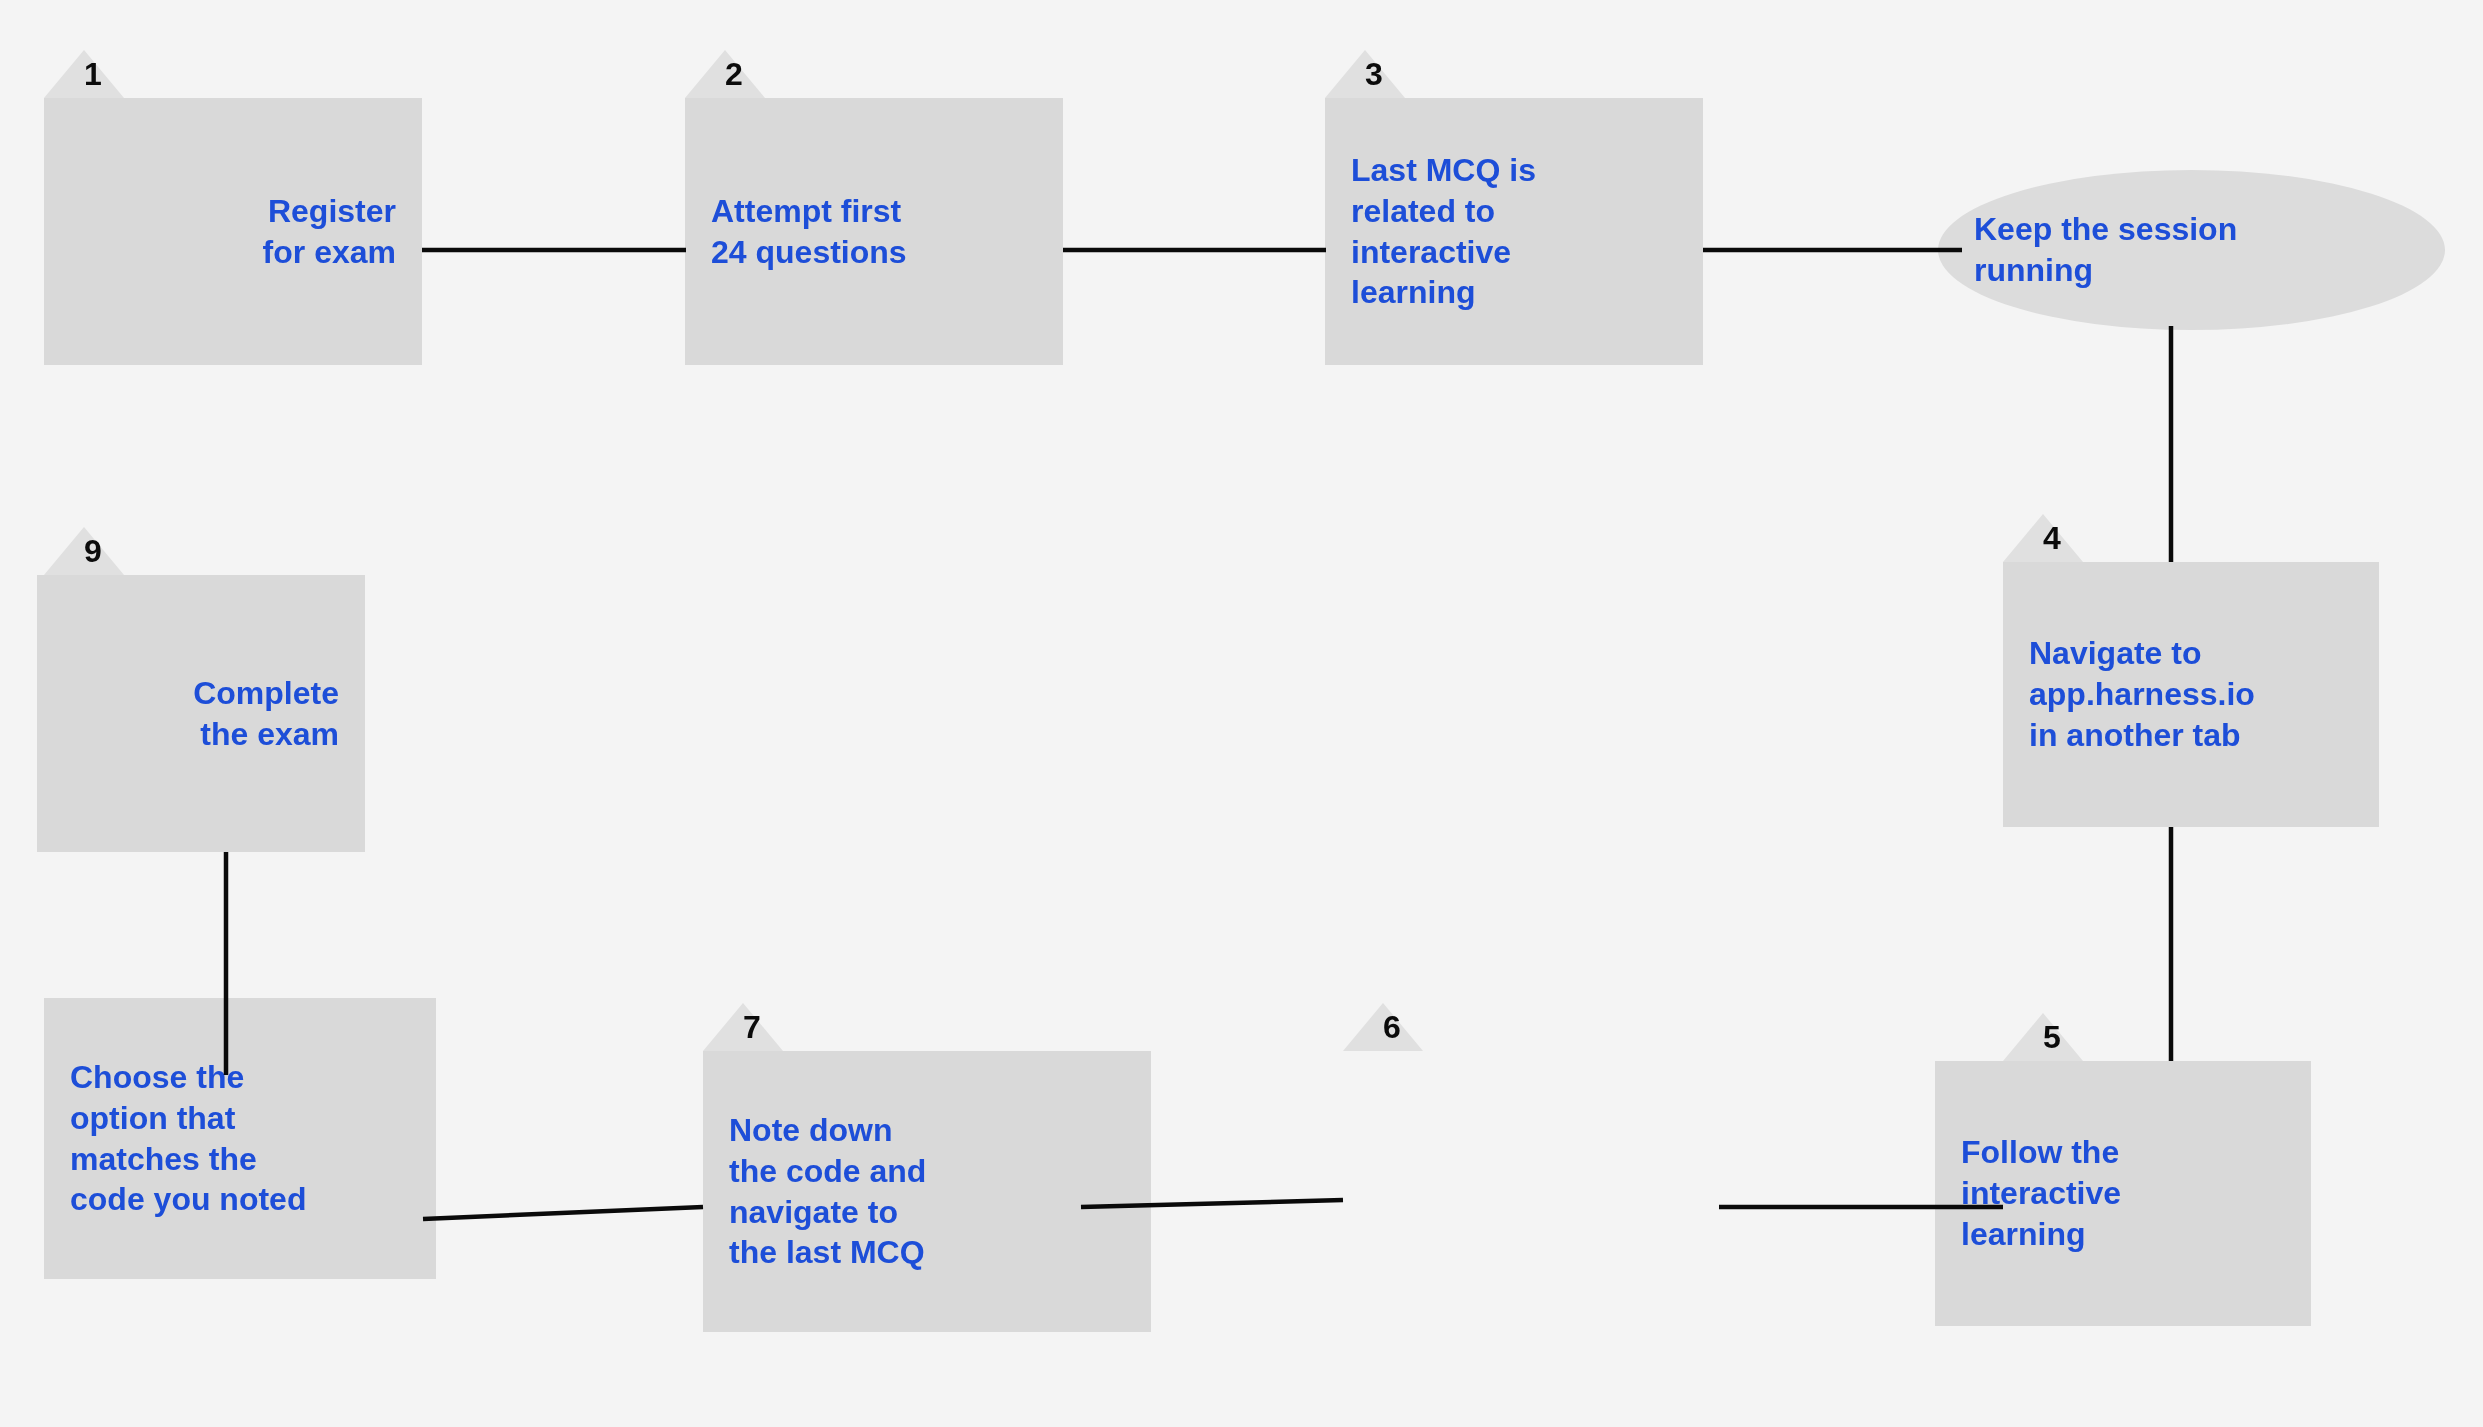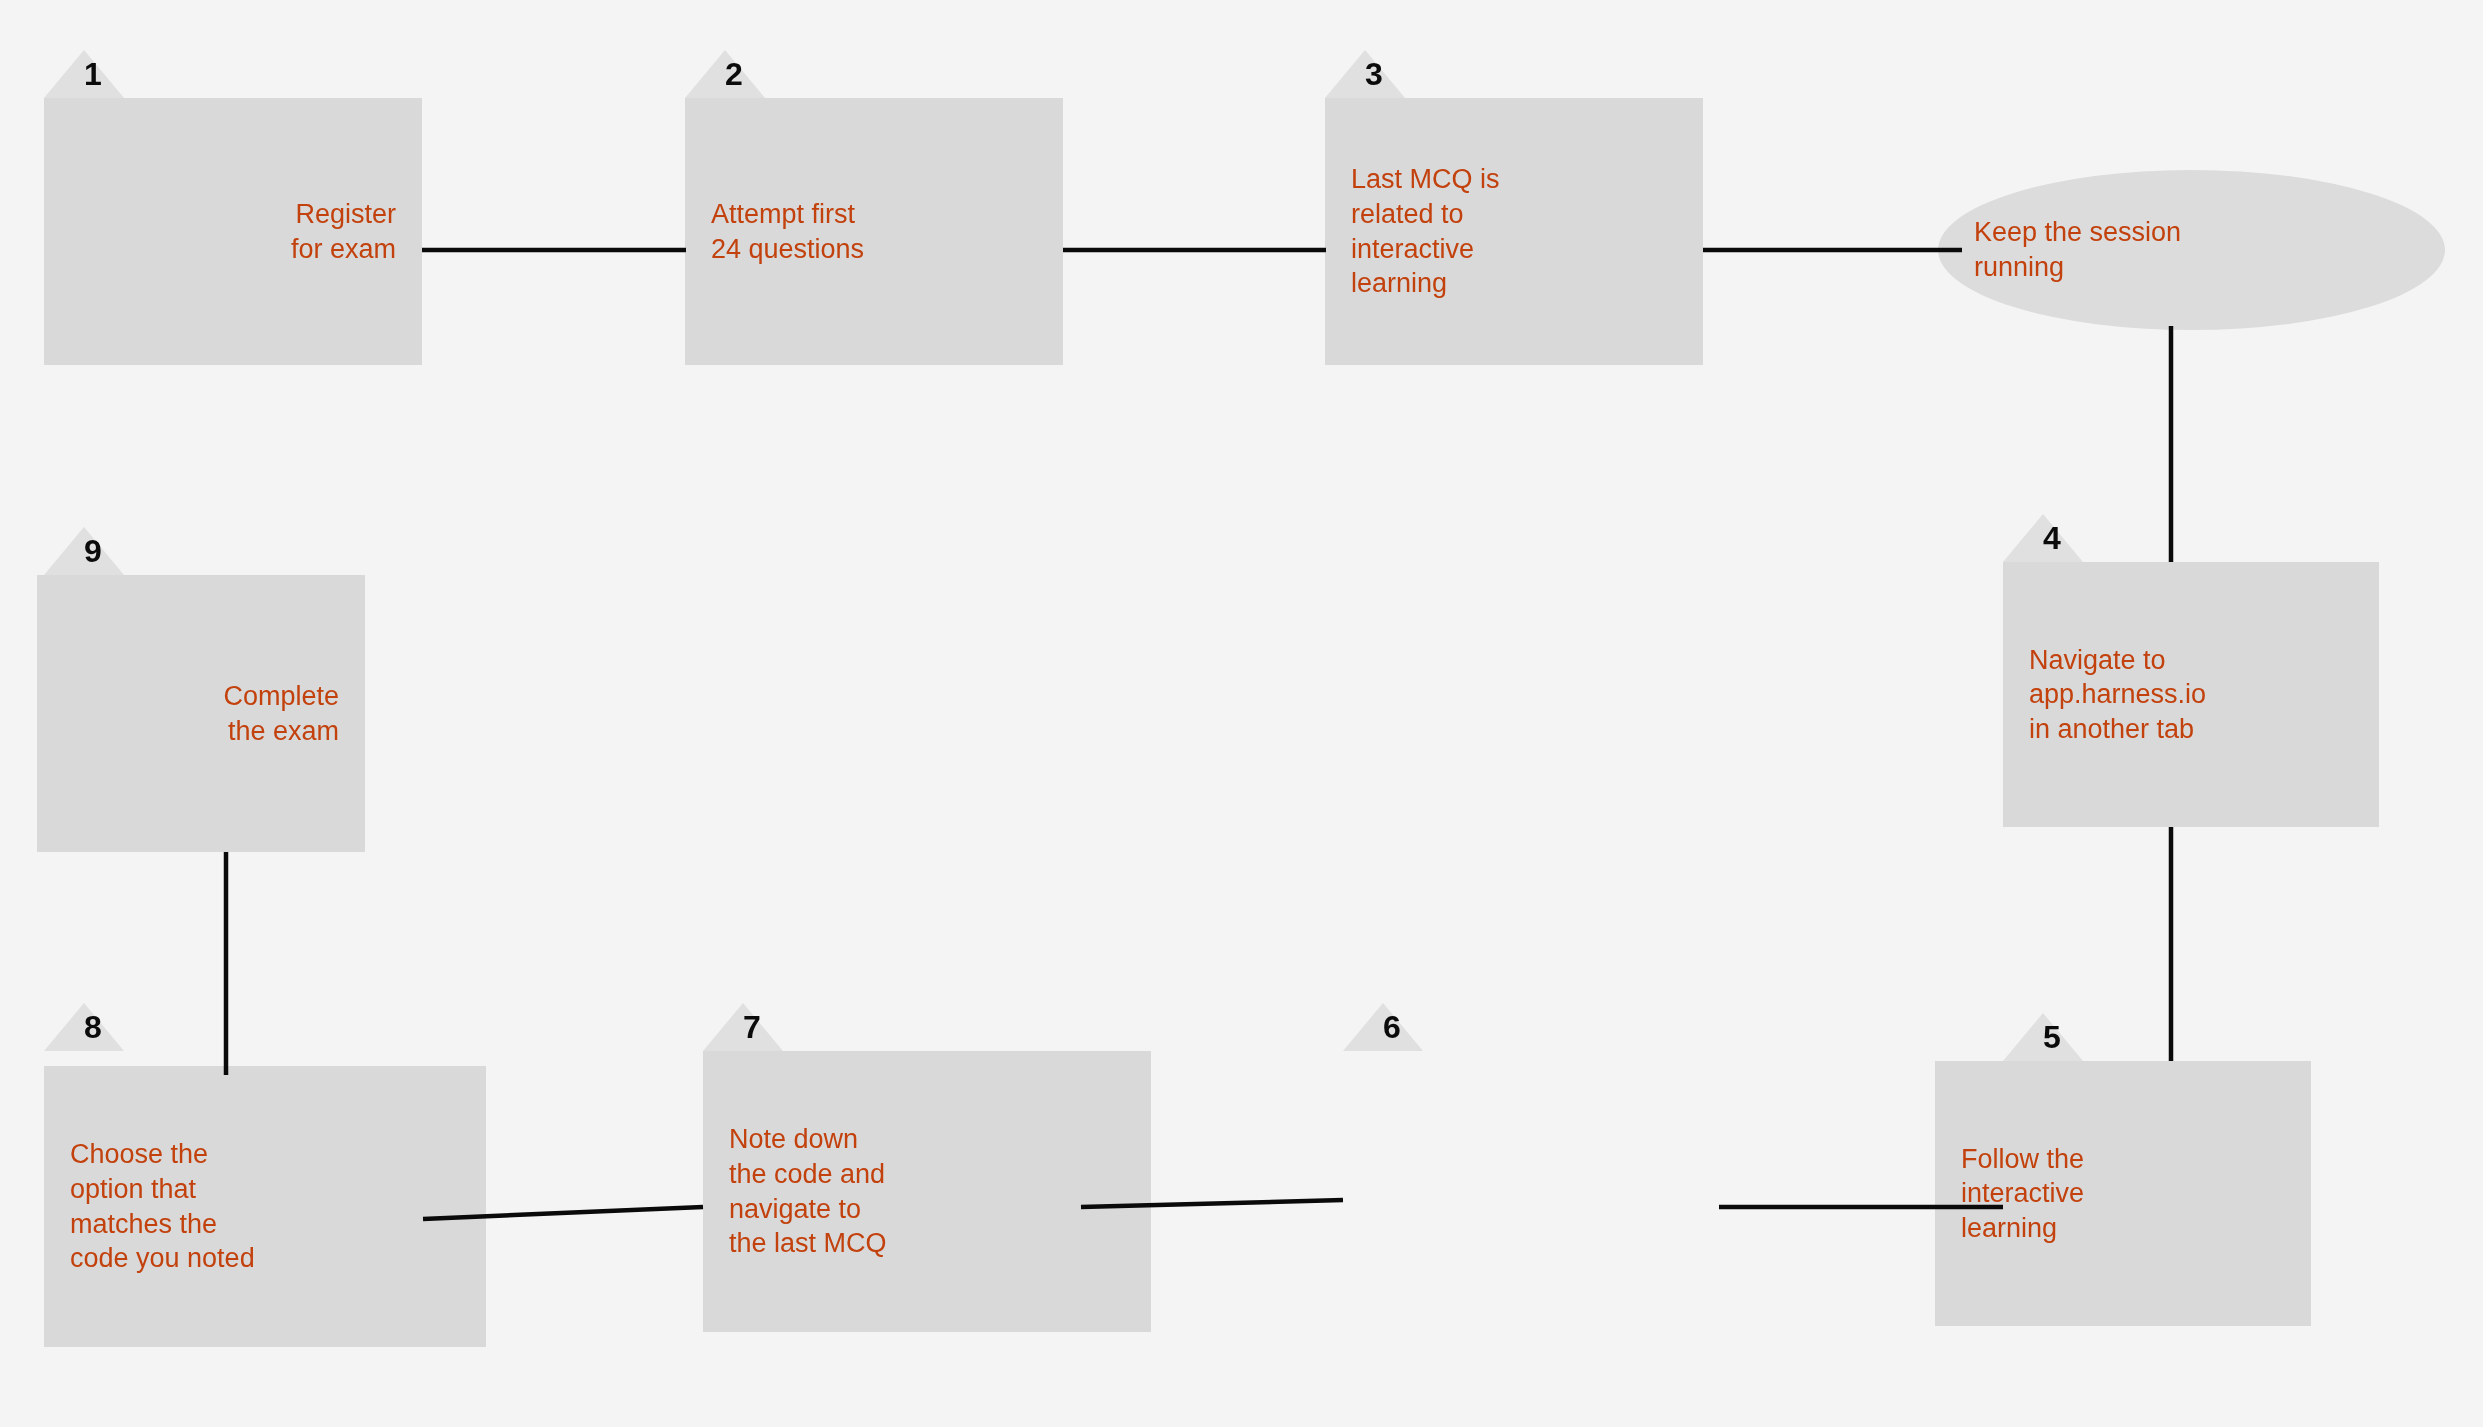--- a/index.html
+++ b/index.html
@@ -20,24 +20,24 @@
     background: #d9d9d9;
     box-sizing: border-box;
     display: flex;
     align-items: center;
   }
   .node.ellipse {
     border-radius: 50%;
     background: #dcdcdc;
   }
   .node-label {
-    font-weight: normal;
-    font-size: 27px;
+    font-weight: bold;
+    font-size: 32px;
     line-height: 1.28;
-    color: #c2410c;
+    color: #1d4ed8;
     padding: 0 26px;
     white-space: pre-line;
     width: 100%;
   }
   .node-label.center {
     text-align: right;
   }
   .node-label.left {
     text-align: left;
   }
@@ -130,21 +130,21 @@
   <div class="badge-num" style="left:743px; top:1011px;">7</div>
   <div class="node" style="left:703px; top:1051px; width:448px; height:281px;">
     <div class="node-label left">Note down
 the code and
 navigate to
 the last MCQ</div>
   </div>
 
   <div class="badge" style="left:44px; top:1003px;"></div>
   <div class="badge-num" style="left:84px; top:1011px;">8</div>
-  <div class="node" style="left:44px; top:1066px; width:442px; height:281px;">
+  <div class="node" style="left:44px; top:998px; width:392px; height:281px;">
     <div class="node-label left">Choose the
 option that
 matches the
 code you noted</div>
   </div>
 
   <div class="badge" style="left:44px; top:527px;"></div>
   <div class="badge-num" style="left:84px; top:535px;">9</div>
   <div class="node" style="left:37px; top:575px; width:328px; height:277px;">
     <div class="node-label center">Complete

